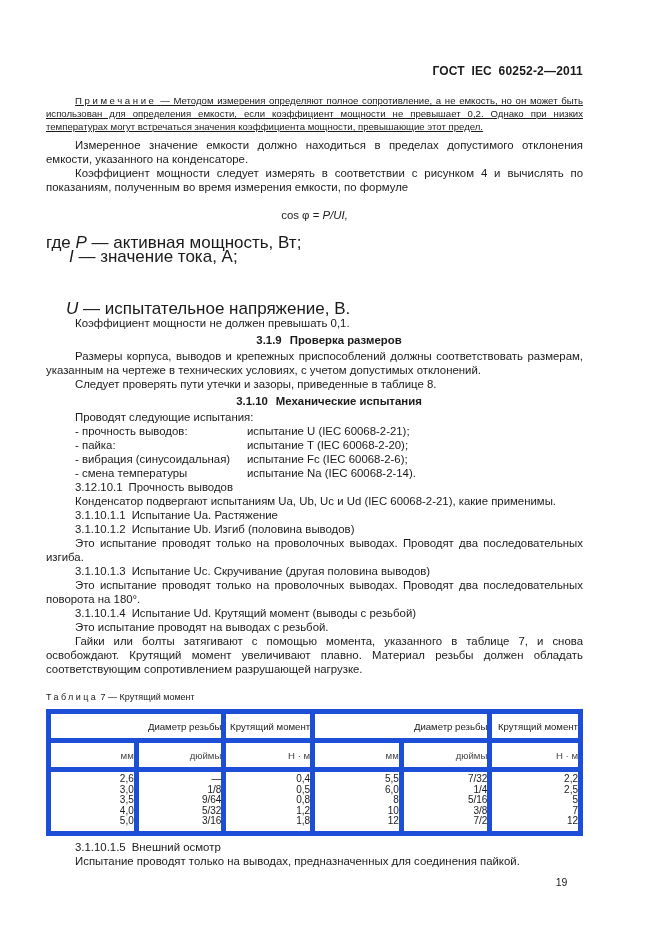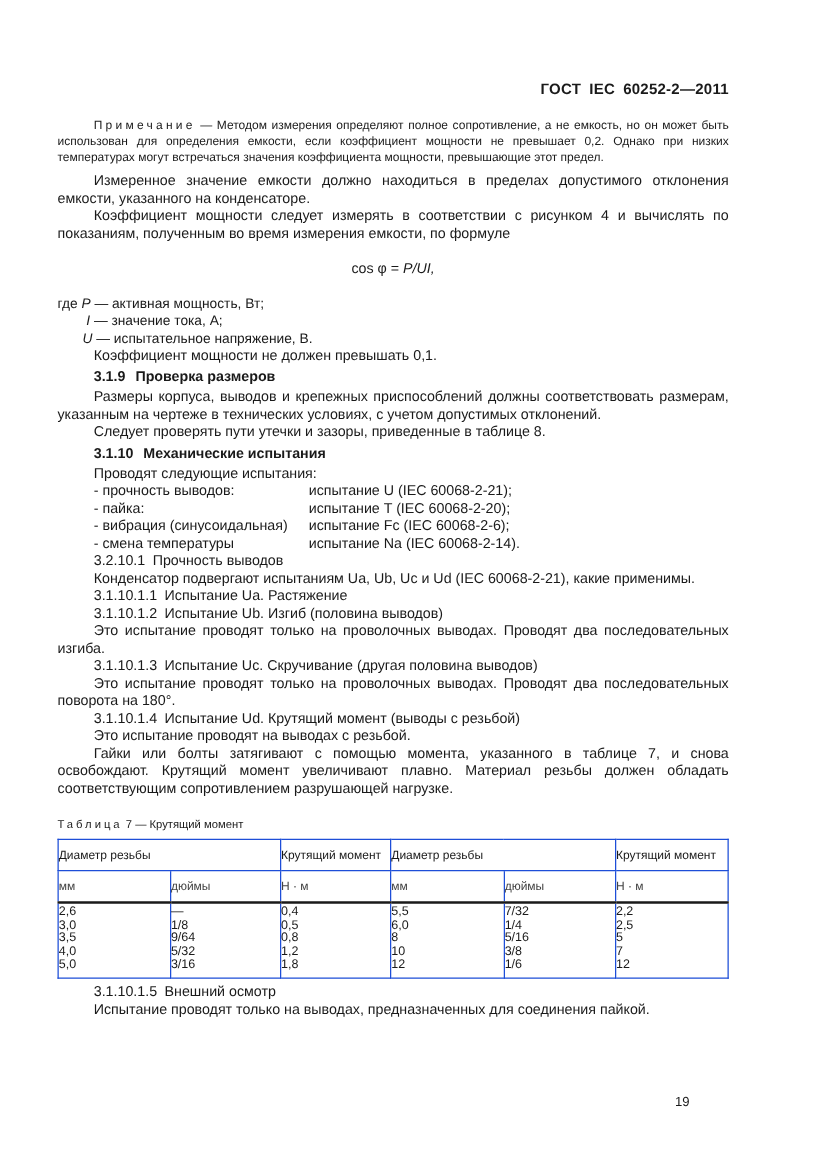--- a/index.html
+++ b/index.html
@@ -7,51 +7,51 @@
     width: 661px; height: 936px; position: relative; overflow: hidden;
     font-family: "Liberation Sans", sans-serif; color: #1a1a1a;
   }
   .page { position: absolute; left: 0; top: 0; width: 661px; height: 688px; }
   .hdr {
     position: absolute; left: 380px; top: 64px; width: 203px; text-align: right;
     font-weight: bold; font-size: 12px; letter-spacing: 0.2px; word-spacing: 3px;
   }
   .content { position: absolute; left: 46px; top: 94px; width: 537px; }
   .note { font-size: 9.6px; line-height: 13px; text-align: justify; margin-bottom: 5px; }
-  .note .ind { padding-left: 29px; }
+  .note .ind { padding-left: 29px; text-decoration: underline; }
   .spaced { letter-spacing: 2.6px; }
   p { margin: 0; }
   .t { font-size: 11.4px; line-height: 14px; text-align: justify; }
   .ind { text-indent: 29px; }
   .formula { text-align: center; font-size: 11.4px; line-height: 14px; margin: 14px 0 14px 0; }
   .formula i { font-style: italic; }
-  .where { font-size: 11px; line-height: 14px; }
+  .where { font-size: 17px; line-height: 14px; }
   .where .w1 { padding-left: 0; }
   .where .w2 { padding-left: 23px; }
-  .where .w3 { padding-left: 20px; }
-  .h3 { font-weight: bold; font-size: 11.4px; line-height: 14px; padding-left: 29px; margin: 3px 0 2px 0; }
+  .where .w3 { padding-left: 20px; margin-top: 38px; }
+  .h3 { font-weight: bold; font-size: 11.4px; line-height: 14px; padding-left: 29px; margin: 3px 0 2px 0; text-align: center; }
   .h3 .num { margin-right: 8px; }
   .li { font-size: 11.4px; line-height: 14px; padding-left: 29px; display: flex; }
   .li .a { width: 172px; }
   .sub { font-size: 11.4px; line-height: 14px; padding-left: 29px; }
   .sub .num { margin-right: 6px; }
   .cap { font-size: 9px; line-height: 12px; margin: 15px 0 6px 0; }
   .cap .spaced { letter-spacing: 2.4px; margin-top: 36px; }
   table.tbl {
     border-collapse: collapse; width: 537px; font-size: 9.6px; color: #1a1a1a;
   }
   table.tbl td, table.tbl th {
-    border: 1px solid #1d4ed8; text-align: left; font-weight: normal; padding: 0;
+    border: 5px solid #1d4ed8; text-align: right; font-weight: normal; padding: 0;
   }
   table.tbl .hrow1 th { height: 24px; }
   table.tbl .hrow2 th { height: 24px; border-bottom: 2.5px solid #1a1a1a; }
   table.tbl tbody td { vertical-align: top; line-height: 10.5px; padding: 2px 0 4px 0; font-size: 10px; }
   .cellstack div { height: 10.5px; }
   .gray { color: #444; }
-  .pgnum { position: absolute; left: 540px; top: 876px; width: 43px; text-align: left; font-size: 10.5px; }
+  .pgnum { position: absolute; left: 540px; top: 876px; width: 43px; text-align: center; font-size: 10.5px; }
 </style>
 </head>
 <body>
 
 <div class="page">
 
   <div class="hdr">ГОСТ IEC 60252-2—2011</div>
 
   <div class="content">
 
@@ -96,21 +96,21 @@
       <div class="li">
           <span class="a">- вибрация (синусоидальная)</span>
           <span>испытание Fc (IEC 60068-2-6);</span>
         </div>
       <div class="li">
           <span class="a">- смена температуры</span>
           <span>испытание Na (IEC 60068-2-14).</span>
         </div>
     </div>
 
-    <div class="sub"><span class="num">3.2.10.1</span><span>Прочность выводов</span></div>
+    <div class="sub"><span class="num">3.12.10.1</span><span>Прочность выводов</span></div>
     <p class="t ind">Конденсатор подвергают испытаниям Ua, Ub, Uc и Ud (IEC 60068-2-21), какие применимы.</p>
 
     <div class="sub"><span class="num">3.1.10.1.1</span><span>Испытание Ua. Растяжение</span></div>
 
     <div class="sub"><span class="num">3.1.10.1.2</span><span>Испытание Ub. Изгиб (половина выводов)</span></div>
     <p class="t ind">Это испытание проводят только на проволочных выводах. Проводят два последовательных изгиба.</p>
 
     <div class="sub"><span class="num">3.1.10.1.3</span><span>Испытание Uc. Скручивание (другая половина выводов)</span></div>
     <p class="t ind">Это испытание проводят только на проволочных выводах. Проводят два последовательных поворота на 180°.</p>
 
@@ -165,21 +165,21 @@
               <div>6,0</div>
               <div>8</div>
               <div>10</div>
               <div>12</div>
           </td>
           <td class="cellstack">
             <div>7/32</div>
               <div>1/4</div>
               <div>5/16</div>
               <div>3/8</div>
-              <div>1/6</div>
+              <div>7/2</div>
           </td>
           <td class="cellstack">
             <div>2,2</div>
               <div>2,5</div>
               <div>5</div>
               <div>7</div>
               <div>12</div>
           </td>
         </tr>
       </tbody>

